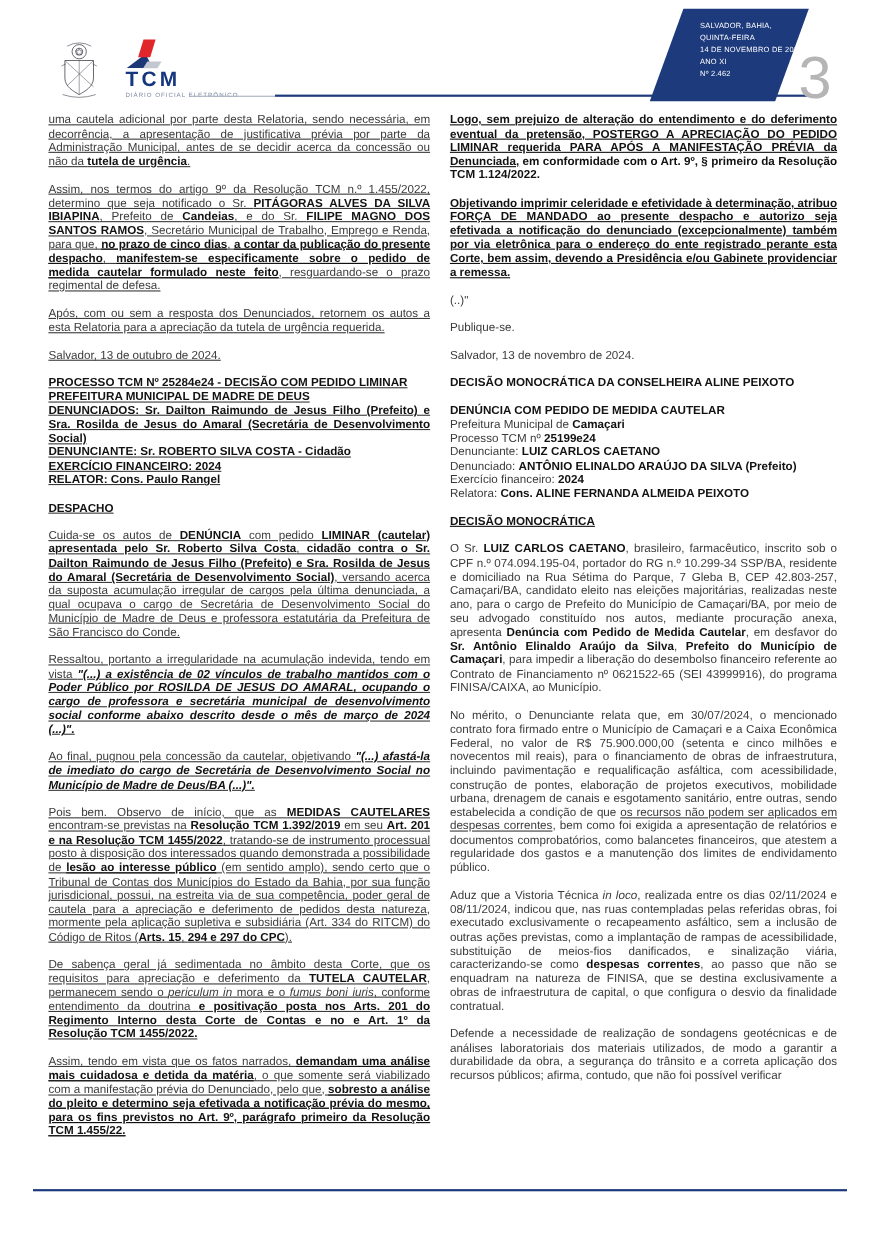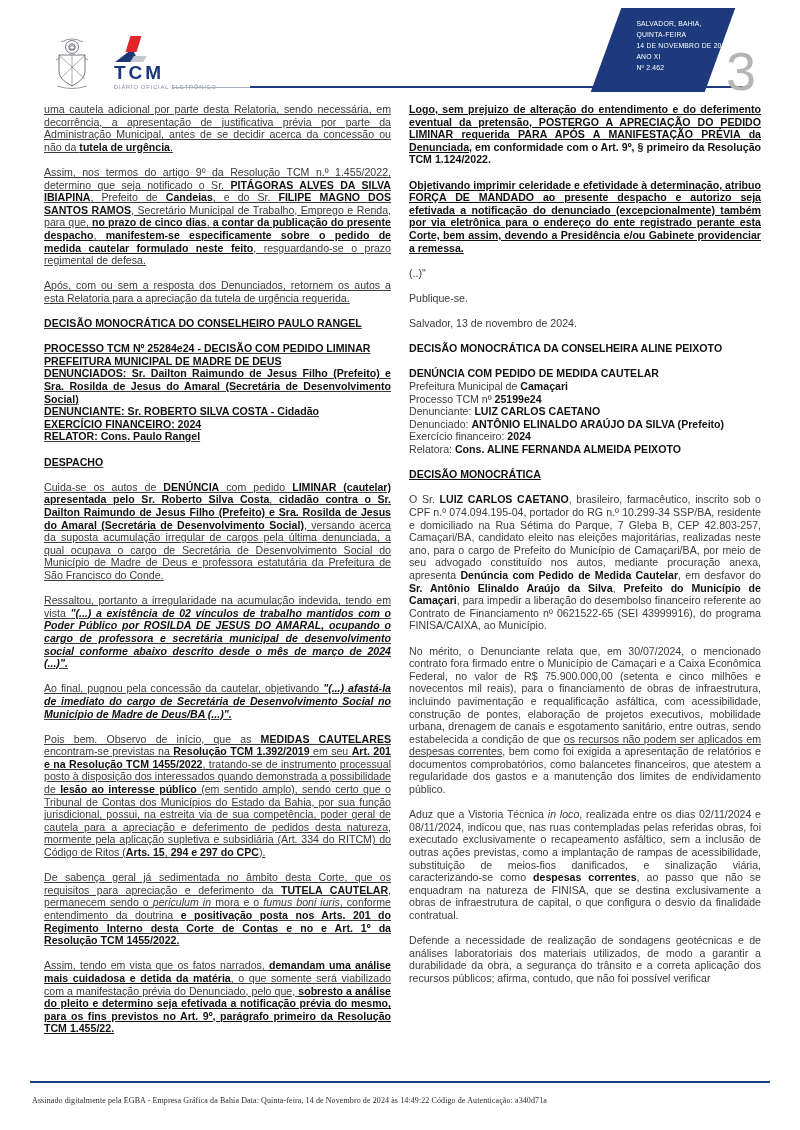--- a/index.html
+++ b/index.html
@@ -93,21 +93,21 @@
       <div>Nº 2.462</div>
     </div>
   </div>
 
   <div class="page-number">3</div>
 
   <div class="col col-left">
       <p><span>uma cautela adicional por parte desta Relatoria, sendo necessária, em decorrência, a apresentação de justificativa prévia por parte da Administração Municipal, antes de se decidir acerca da concessão ou não da </span><span class="b">tutela de urgência</span><span>.</span></p>
       <p><span>Assim, nos termos do artigo 9º da Resolução TCM n.º 1.455/2022, determino que seja notificado o Sr. </span><span class="b">PITÁGORAS ALVES DA SILVA IBIAPINA</span><span>, Prefeito de </span><span class="b">Candeias</span><span>, e do Sr. </span><span class="b">FILIPE MAGNO DOS SANTOS RAMOS</span><span>, Secretário Municipal de Trabalho, Emprego e Renda, para que, </span><span class="b u">no prazo de cinco dias</span><span>, </span><span class="b u">a contar da publicação do presente despacho</span><span>, </span><span class="b u">manifestem-se especificamente sobre o pedido de medida cautelar formulado neste feito</span><span>, resguardando-se o prazo regimental de defesa.</span></p>
       <p><span>Após, com ou sem a resposta dos Denunciados, retornem os autos a esta Relatoria para a apreciação da tutela de urgência requerida.</span></p>
-      <p><span class="b">DECISÃO MONOCRÁTICA DO CONSELHEIRO PAULO RANGEL</span></p>
+      <p><span>Salvador, 13 de outubro de 2024.</span></p>
       <p class="mb0"><span class="b">PROCESSO TCM Nº 25284e24 - DECISÃO COM PEDIDO LIMINAR</span></p>
       <p class="mb0"><span class="b">PREFEITURA MUNICIPAL DE MADRE DE DEUS</span></p>
       <p class="mb0"><span class="b">DENUNCIADOS: Sr. Dailton Raimundo de Jesus Filho (Prefeito) e Sra. Rosilda de Jesus do Amaral (Secretária de Desenvolvimento Social)</span></p>
       <p class="mb0"><span class="b">DENUNCIANTE: Sr. ROBERTO SILVA COSTA - Cidadão</span></p>
       <p class="mb0"><span class="b">EXERCÍCIO FINANCEIRO: 2024</span></p>
       <p><span class="b">RELATOR: Cons. Paulo Rangel</span></p>
       <p><span class="b">DESPACHO</span></p>
       <p><span>Cuida-se os autos de </span><span class="b">DENÚNCIA</span><span> com pedido </span><span class="b">LIMINAR (cautelar) apresentada pelo Sr. Roberto Silva Costa</span><span>, </span><span class="b">cidadão contra o Sr. Dailton Raimundo de Jesus Filho (Prefeito) e Sra. Rosilda de Jesus do Amaral (Secretária de Desenvolvimento Social)</span><span>, versando acerca da suposta acumulação irregular de cargos pela última denunciada, a qual ocupava o cargo de Secretária de Desenvolvimento Social do Município de Madre de Deus e professora estatutária da Prefeitura de São Francisco do Conde.</span></p>
       <p><span>Ressaltou, portanto a irregularidade na acumulação indevida, tendo em vista </span><span class="b i">"(...) a existência de 02 vínculos de trabalho mantidos com o Poder Público por ROSILDA DE JESUS DO AMARAL, ocupando o cargo de professora e secretária municipal de desenvolvimento social conforme abaixo descrito desde o mês de março de 2024 (...)".</span></p>
       <p><span>Ao final, pugnou pela concessão da cautelar, objetivando </span><span class="b i">"(...) afastá-la de imediato do cargo de Secretária de Desenvolvimento Social no Município de Madre de Deus/BA (...)".</span></p>
@@ -130,15 +130,14 @@
       <p class="mb0"><span>Exercício financeiro: </span><span class="b">2024</span></p>
       <p><span>Relatora: </span><span class="b">Cons. ALINE FERNANDA ALMEIDA PEIXOTO</span></p>
       <p><span class="b u">DECISÃO MONOCRÁTICA</span></p>
       <p><span>O Sr. </span><span class="b">LUIZ CARLOS CAETANO</span><span>, brasileiro, farmacêutico, inscrito sob o CPF n.º 074.094.195-04, portador do RG n.º 10.299-34 SSP/BA, residente e domiciliado na Rua Sétima do Parque, 7 Gleba B, CEP 42.803-257, Camaçari/BA, candidato eleito nas eleições majoritárias, realizadas neste ano, para o cargo de Prefeito do Município de Camaçari/BA, por meio de seu advogado constituído nos autos, mediante procuração anexa, apresenta </span><span class="b">Denúncia com Pedido de Medida Cautelar</span><span>, em desfavor do </span><span class="b">Sr. Antônio Elinaldo Araújo da Silva</span><span>, </span><span class="b">Prefeito do Município de Camaçari</span><span>, para impedir a liberação do desembolso financeiro referente ao Contrato de Financiamento nº 0621522-65 (SEI 43999916), do programa FINISA/CAIXA, ao Município.</span></p>
       <p><span>No mérito, o Denunciante relata que, em 30/07/2024, o mencionado contrato fora firmado entre o Município de Camaçari e a Caixa Econômica Federal, no valor de R$ 75.900.000,00 (setenta e cinco milhões e novecentos mil reais), para o financiamento de obras de infraestrutura, incluindo pavimentação e requalificação asfáltica, com acessibilidade, construção de pontes, elaboração de projetos executivos, mobilidade urbana, drenagem de canais e esgotamento sanitário, entre outras, sendo estabelecida a condição de que </span><span class="u">os recursos não podem ser aplicados em despesas correntes</span><span>, bem como foi exigida a apresentação de relatórios e documentos comprobatórios, como balancetes financeiros, que atestem a regularidade dos gastos e a manutenção dos limites de endividamento público.</span></p>
       <p><span>Aduz que a Vistoria Técnica </span><span class="i">in loco</span><span>, realizada entre os dias 02/11/2024 e 08/11/2024, indicou que, nas ruas contempladas pelas referidas obras, foi executado exclusivamente o recapeamento asfáltico, sem a inclusão de outras ações previstas, como a implantação de rampas de acessibilidade, substituição de meios-fios danificados, e sinalização viária, caracterizando-se como </span><span class="b">despesas correntes</span><span>, ao passo que não se enquadram na natureza de FINISA, que se destina exclusivamente a obras de infraestrutura de capital, o que configura o desvio da finalidade contratual.</span></p>
       <p><span>Defende a necessidade de realização de sondagens geotécnicas e de análises laboratoriais dos materiais utilizados, de modo a garantir a durabilidade da obra, a segurança do trânsito e a correta aplicação dos recursos públicos; afirma, contudo, que não foi possível verificar</span></p>
     </div>
 
   <div class="footer-rule"></div>
-  <div class="footer-text">Assinado digitalmente pela EGBA - Empresa Gráfica da Bahia Data: Quinta-feira, 14 de Novembro de 2024 às 14:49:22 Código de Autenticação: a340d71a</div>
 
 </div>
 
 </body></html>

